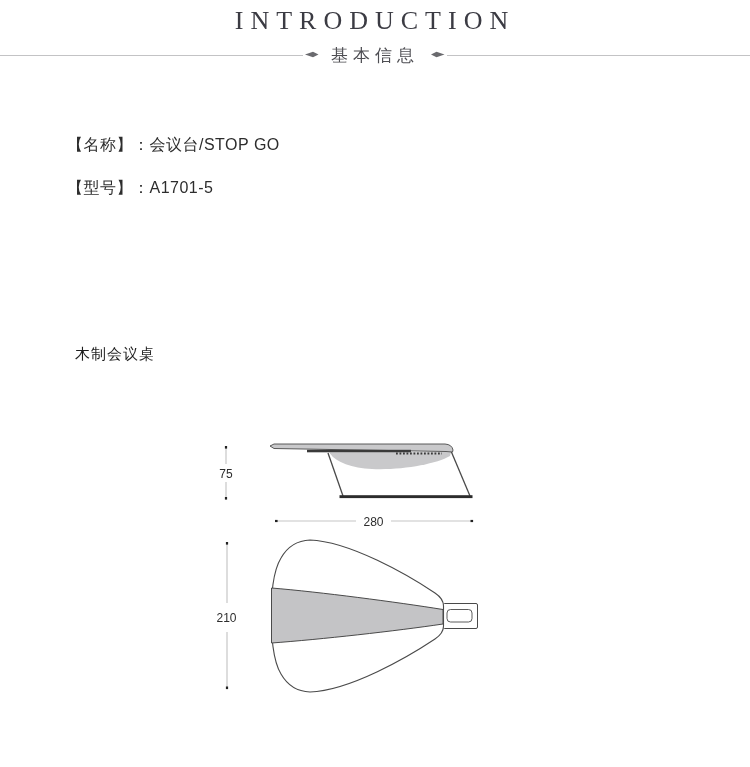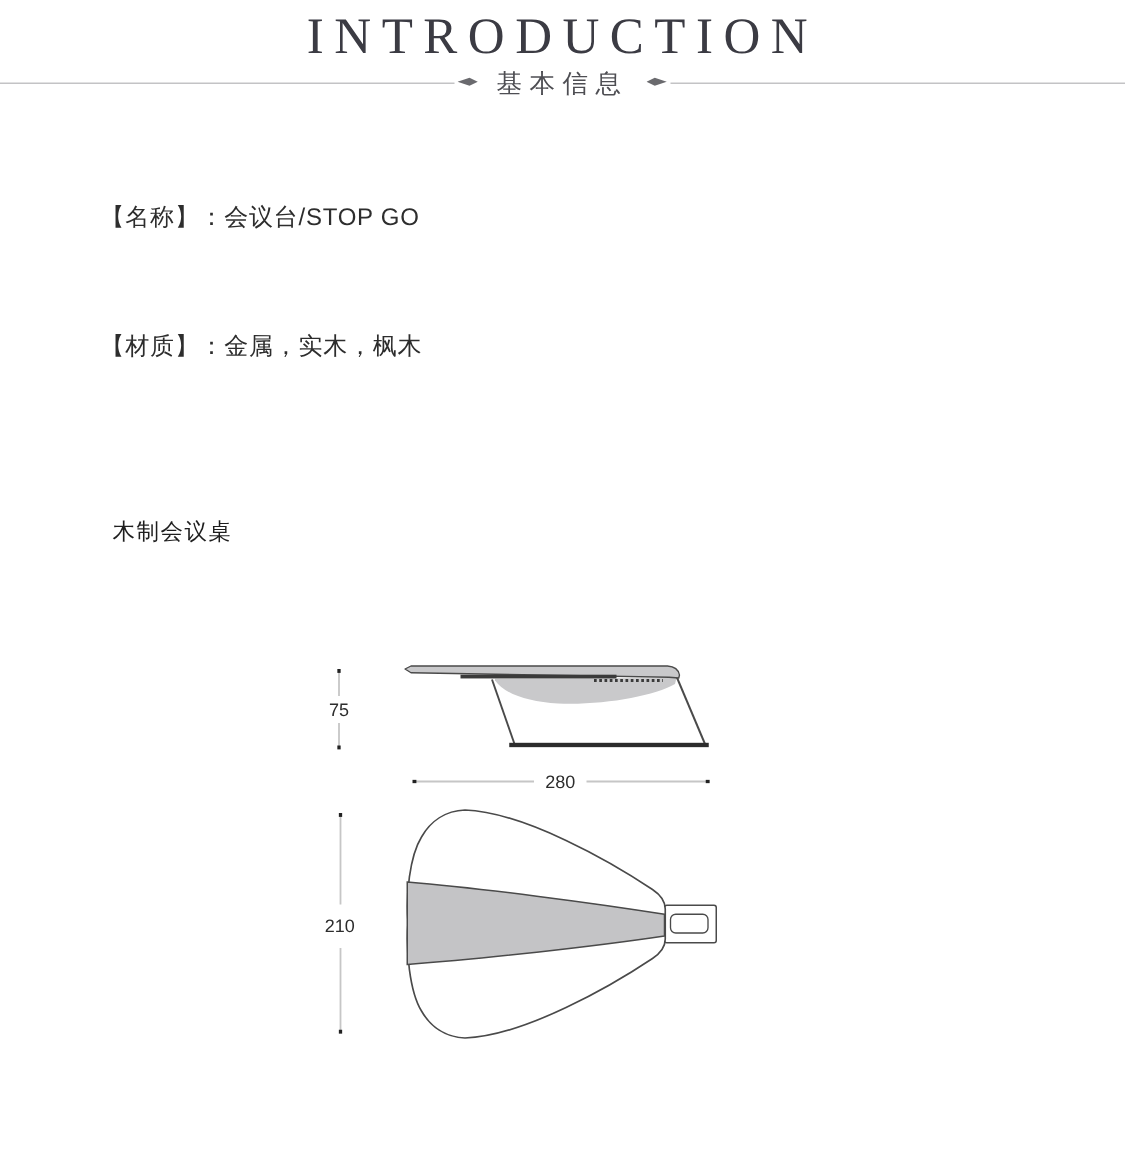--- a/index.html
+++ b/index.html
@@ -3,21 +3,21 @@
 <meta charset="utf-8">
 <style>
   html,body{margin:0;padding:0;background:#fff;}
   .page{
     position:relative;width:750px;height:767px;background:#ffffff;
     font-family:"Liberation Sans","DejaVu Sans",sans-serif;overflow:hidden;
   }
   .title{
     position:absolute;top:6px;left:0;width:100%;text-align:center;
     font-family:"Liberation Serif","DejaVu Serif",serif;
-    font-size:34px;letter-spacing:7px;color:#3b3b43;font-weight:400;
+    font-size:26px;letter-spacing:7px;color:#3b3b43;font-weight:400;
   }
   .subtitle-row{
     position:absolute;top:44px;left:0;width:750px;height:22px;
     display:flex;align-items:center;
   }
   .rule{flex:1;height:1px;background:#c3c3c5;}
   .subtitle-text{
     font-size:17px;letter-spacing:5px;color:#4e4e53;margin:0 10px;
     white-space:nowrap;font-weight:500;
   }
@@ -46,22 +46,22 @@
     <div class="subtitle-text">基本信息</div>
     <svg class="arrow" width="14" height="8" viewBox="0 0 14 8">
       <polygon points="13.5,3.5 5.5,0.8 0,3.5 5.5,6.2" fill="#6a6a6e"></polygon>
     </svg>
     <div class="rule"></div>
   </div>
 
   <div class="spec spec-1">
     <span>【名称】：</span><span>会议台/STOP GO</span>
   </div>
-  <div class="spec spec-3">
-    <span>【材质】：</span><span>金属，实木，枫木</span>
+  <div class="spec spec-2">
+    <span>【型号】：</span><span>A1701-5</span>
   </div>
 
   <div class="note">木制会议桌</div>
 
   <svg class="drawing" style="left:200px;top:435px;" width="290" height="100" viewBox="0 0 290 100">
 
     <g>
       <line x1="26" y1="12" x2="26" y2="29" stroke="#c6c6c6" stroke-width="1.2"></line>
       <line x1="26" y1="47" x2="26" y2="63.5" stroke="#c6c6c6" stroke-width="1.2"></line>
       <rect x="24.9" y="11" width="2.2" height="2.6" fill="#222"></rect>

